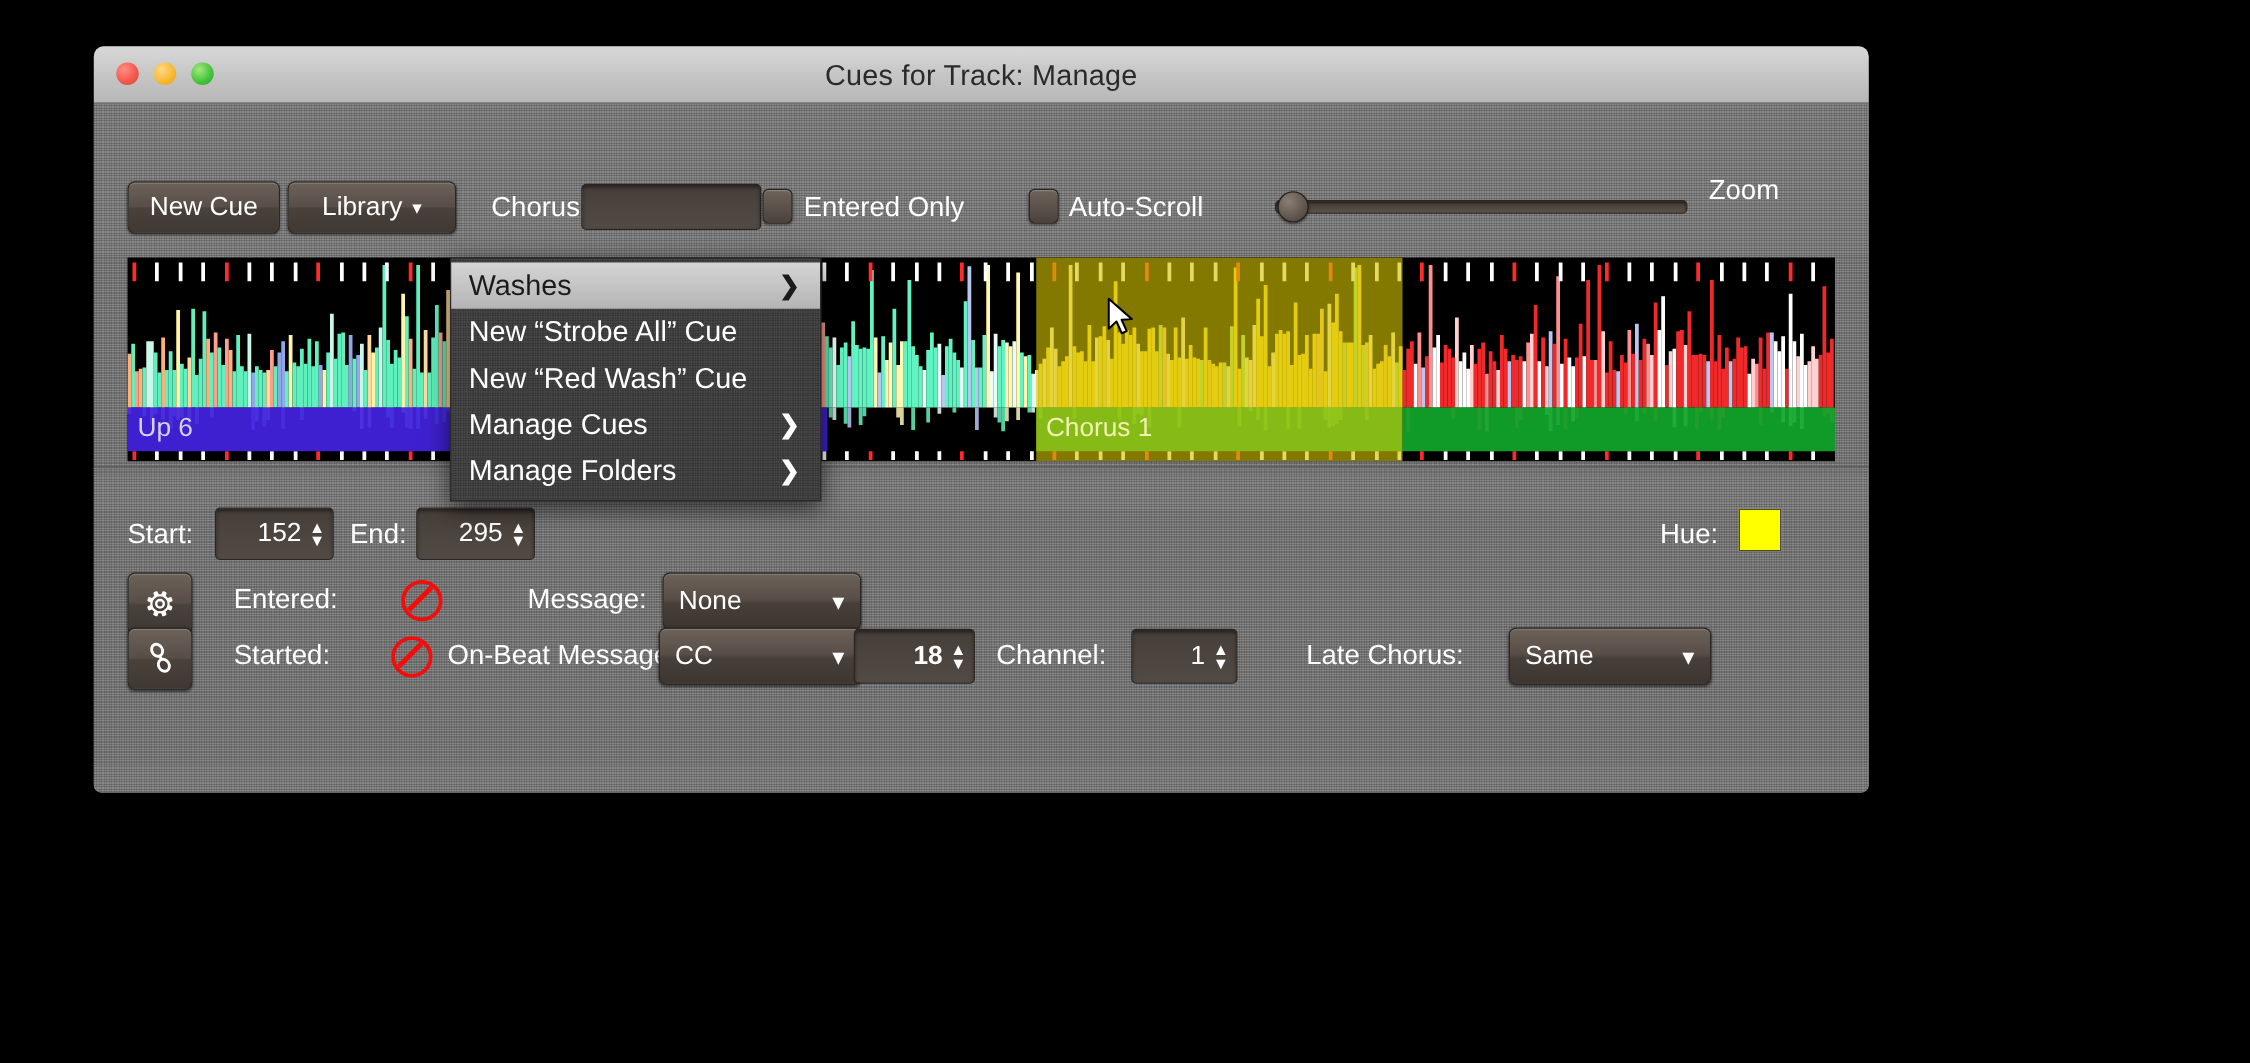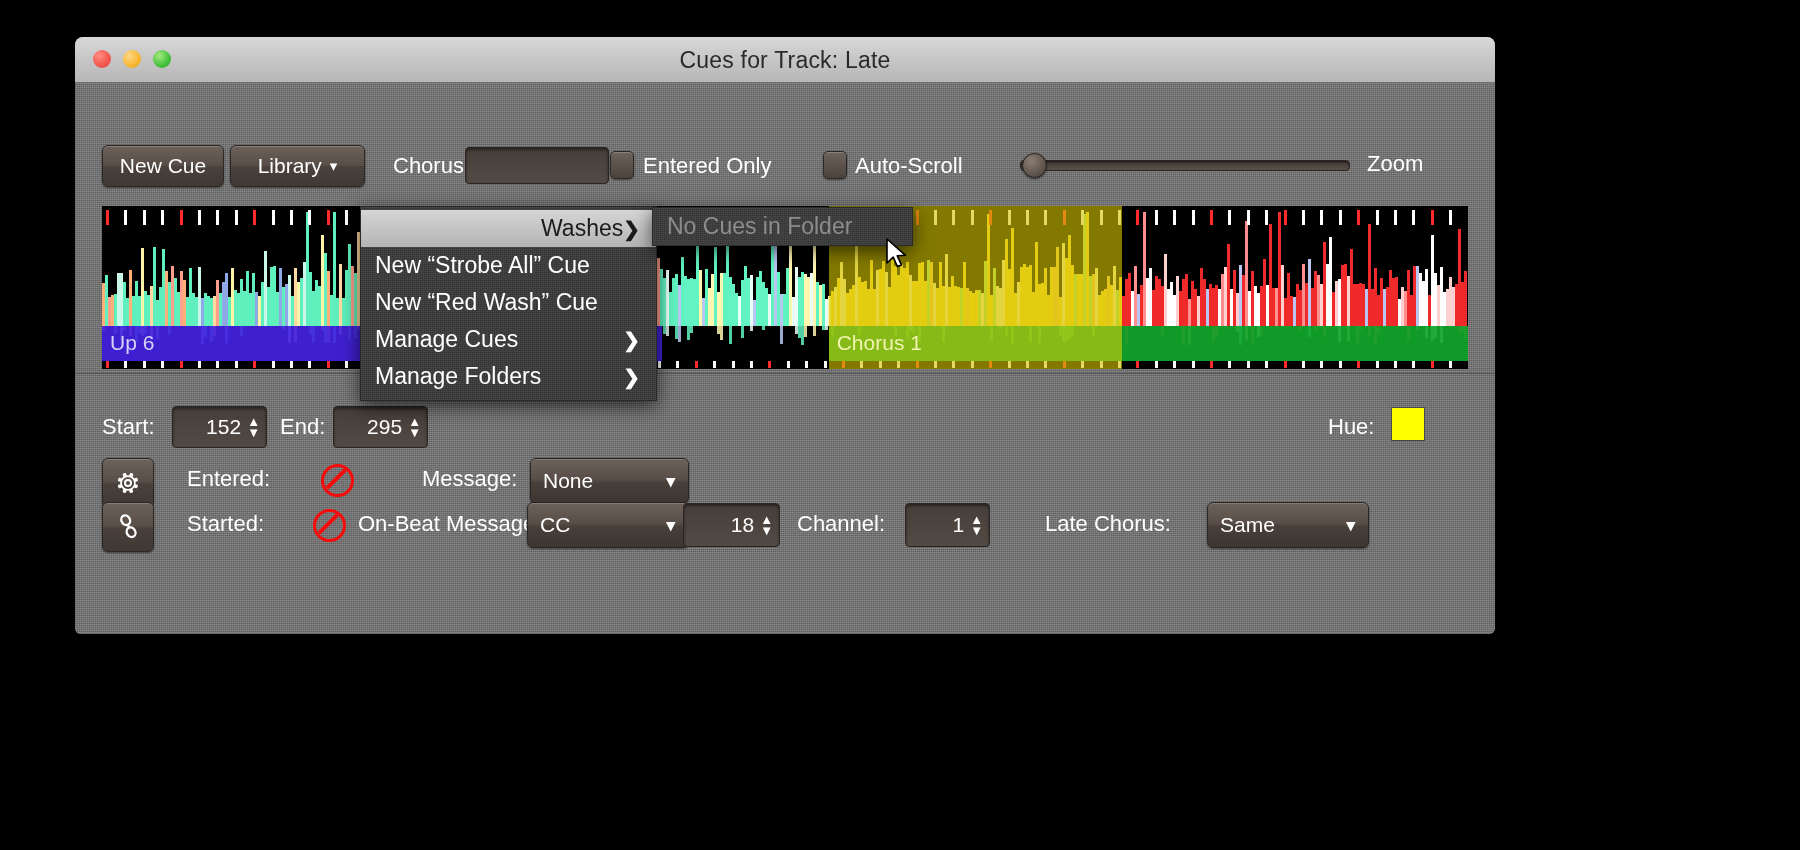--- a/index.html
+++ b/index.html
@@ -127,21 +127,21 @@
     border:1px solid #2a2a2a;
     box-shadow:0 5px 18px rgba(0,0,0,.65);
     padding:3px 0 5px 0;
     z-index:40;
   }
   .menu-item{
     height:37px;display:flex;align-items:center;justify-content:space-between;
     padding:0 16px 0 14px;color:#fff;font-size:23px;white-space:nowrap;
   }
   .menu-item.sel{
-    background:linear-gradient(to bottom,#d5d5d5,#b4b4b4);color:#1b1b1b;justify-content:flex-end;
+    background:linear-gradient(to bottom,#d5d5d5,#b4b4b4);color:#1b1b1b;
   }
   .menu-item .arrow{font-size:20px;font-weight:bold;}
 
   #submenu{
     position:absolute;left:577px;top:124px;width:245px;height:37px;
     background-color:#3a3a3a;
     background-image:repeating-linear-gradient(0deg,rgba(255,255,255,.035) 0 1px,rgba(0,0,0,.05) 1px 2px),
                      repeating-linear-gradient(90deg,rgba(255,255,255,.03) 0 1px,rgba(0,0,0,.04) 1px 2px);
     border:1px solid #2a2a2a;box-shadow:0 5px 18px rgba(0,0,0,.6);
     display:flex;align-items:center;padding-left:14px;
@@ -155,21 +155,21 @@
 <body>
 
 <div id="window">
 
   <div id="titlebar">
     <div class="lights">
       <div class="light l-red"></div>
       <div class="light l-yellow"></div>
       <div class="light l-green"></div>
     </div>
-    <div class="title">Cues for Track: Late</div>
+    <div class="title">Cues for Track: Manage</div>
   </div>
 
   <div id="toolbar-area" class="chrome">
 
     <div class="btn" style="position:absolute;left:27px;top:62px;width:120px;height:40px;">
       <span>New Cue</span>
     </div>
 
     <div class="btn" style="position:absolute;left:155px;top:62px;width:133px;height:40px;">
       <span>Library</span>
@@ -182,21 +182,21 @@
     </div>
 
     <div class="checkbox" style="position:absolute;left:535px;top:68px;"></div>
     <div class="lbl" style="position:absolute;left:568px;top:70px;">Entered Only</div>
 
     <div class="checkbox" style="position:absolute;left:748px;top:68px;"></div>
     <div class="lbl" style="position:absolute;left:780px;top:70px;">Auto-Scroll</div>
 
     <div class="slider-track" style="position:absolute;left:945px;top:77px;width:328px;"></div>
     <div class="slider-knob" style="left:947px;top:70px;"></div>
-    <div class="lbl" style="position:absolute;left:1292px;top:68px;">Zoom</div>
+    <div class="lbl" style="position:absolute;left:1292px;top:56px;">Zoom</div>
 
     <div id="wave">
       <div class="wavecanvas" id="wavecanvas">
           <div class="bar" style="left:0px;height:42.9px;bottom:43px;background:#ffb07a;"></div>
           <div class="bar" style="left:0px;height:5.2px;bottom:37.789519656449556px;background:#ffb07a;opacity:.85;"></div>
           <div class="bar" style="left:3px;height:50.6px;bottom:43px;background:#5ff0bd;"></div>
           <div class="bar" style="left:6px;height:29.4px;bottom:43px;background:#ff9e8a;"></div>
           <div class="bar" style="left:9px;height:30.9px;bottom:43px;background:#ffb07a;"></div>
           <div class="bar" style="left:12px;height:32.4px;bottom:43px;background:#5ff0bd;"></div>
           <div class="bar" style="left:12px;height:6.6px;bottom:36.42870803922415px;background:#5ff0bd;opacity:.85;"></div>
@@ -964,23 +964,20 @@
         <div class="menu-item">
           <span>Manage Cues</span>
           <span class="arrow">❯</span>
         </div>
         <div class="menu-item">
           <span>Manage Folders</span>
           <span class="arrow">❯</span>
         </div>
       </div>
 
-    <div id="submenu">
-      <span>No Cues in Folder</span>
-    </div>
 
     <svg id="cursor" width="26" height="34" viewBox="0 0 26 34">
       <path d="M2,1 L2,25 L8.2,19.2 L12.4,28.6 L16.4,26.9 L12.3,17.8 L20.5,17.3 Z" fill="#ffffff" stroke="#000000" stroke-width="1.6" stroke-linejoin="round"></path>
     </svg>
   </div>
 
   <div id="bottom-area" class="chrome">
 
     <div class="lbl" style="position:absolute;left:27px;top:40px;">Start:</div>
 
@@ -1033,21 +1030,21 @@
     <div class="lbl" style="position:absolute;left:112px;top:137px;">Started:</div>
     <div class="no-icon" style="position:absolute;left:238px;top:135px;"></div>
 
     <div class="lbl" style="position:absolute;left:283px;top:137px;">On-Beat Message:</div>
     <div class="select" style="position:absolute;left:452px;top:128px;width:148px;height:44px;padding-left:12px;">
       <span>CC</span>
       <span class="chev">▾</span>
     </div>
 
     <div class="field" style="position:absolute;left:608px;top:129px;width:95px;height:42px;justify-content:flex-end;">
-      <span style="padding-right:2px;">18</span>
+      <span style="padding-right:2px;font-weight:bold;">18</span>
       <span class="stepper">
           <span>▲</span>
           <span>▼</span>
         </span>
     </div>
 
     <div class="lbl" style="position:absolute;left:722px;top:137px;">Channel:</div>
     <div class="field" style="position:absolute;left:830px;top:129px;width:83px;height:42px;justify-content:flex-end;">
       <span style="padding-right:2px;">1</span>
       <span class="stepper">

